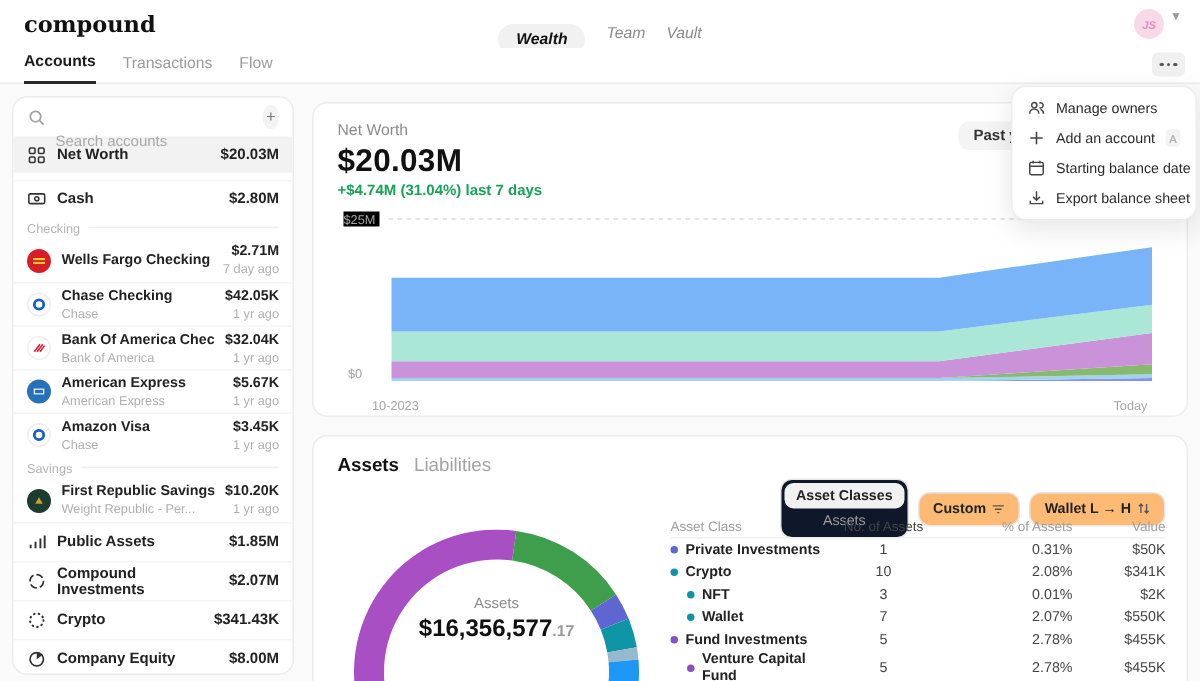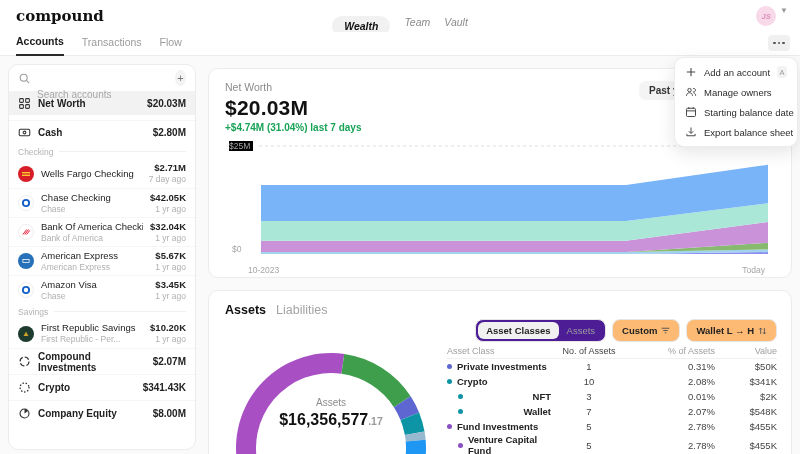--- a/index.html
+++ b/index.html
@@ -31,21 +31,21 @@
   .plus-btn { width:16px; height:16px; border-radius:50%; background:#f3f3f3; color:#777; display:flex; align-items:center; justify-content:center; font-size:11px; cursor:pointer; }
   .srow { display:flex; align-items:center; gap:7px; padding:0 9px; height:24px; cursor:pointer; }
   .srow.active { background:#f2f2f2; }
   .srow .nm { flex:1; font-size:10px; font-weight:600; color:#222; }
   .srow .val { font-size:10px; font-weight:600; color:#222; }
   .spacer { height:5px; }
   .sec-label { display:flex; align-items:center; gap:6px; height:15px; padding:0 9px; font-size:8.5px; color:#b3b3b3; }
   .sec-label::after { content:""; flex:1; border-top:1px solid #efefef; }
   .acct { display:flex; align-items:center; gap:7px; padding:0 9px; height:29px; border-top:1px solid #f5f5f5; cursor:pointer; }
   .acct .mid { flex:1; min-width:0; }
-  .acct .nm { font-size:9.5px; font-weight:400; color:#222; line-height:1.25; white-space:nowrap; overflow:hidden; }
+  .acct .nm { font-size:9.5px; font-weight:700; color:#222; line-height:1.25; white-space:nowrap; overflow:hidden; }
   .acct .sub { font-size:8.5px; color:#b0b0b0; line-height:1.2; white-space:nowrap; overflow:hidden; }
   .acct .right { text-align:right; }
   .acct .val { font-size:9.5px; font-weight:600; color:#222; line-height:1.25; }
   .acct .time { font-size:8.5px; color:#b0b0b0; line-height:1.2; }
   .logo-dot { width:16px; height:16px; border-radius:50%; flex:none; display:flex; align-items:center; justify-content:center; }
   .simple { display:flex; align-items:center; gap:7px; padding:0 9px; height:26px; border-top:1px solid #f5f5f5; cursor:pointer; }
   .simple .nm { flex:1; font-size:10px; font-weight:600; color:#222; }
   .simple .val { font-size:10px; font-weight:600; color:#222; }
   .ic { width:13px; height:13px; flex:none; }
 
@@ -61,37 +61,37 @@
   .ylab-bot { position:absolute; left:7px; top:103px; font-size:8.5px; color:#a5a5a5; }
   .xlab-l { position:absolute; left:23px; top:124px; font-size:8.5px; color:#a5a5a5; }
   .xlab-r { position:absolute; right:10px; top:124px; font-size:8.5px; color:#a5a5a5; }
 
   
   .as-card { position:absolute; left:208px; top:290px; width:584px; height:200px; background:#fff; border:1px solid #ececec; border-radius:10px; }
   .as-tabs { position:absolute; left:16px; top:12px; display:flex; gap:10px; align-items:baseline; }
   .as-tab-active { font-size:12.5px; font-weight:700; color:#111; cursor:pointer; }
   .as-tab { font-size:12.5px; font-weight:500; color:#a3a3a3; cursor:pointer; }
   .controls { position:absolute; right:14px; top:28px; display:flex; gap:6px; align-items:center; }
-  .seg { display:flex; align-items:center; border:1px solid #e6e6e6; border-radius:8px; background:#4c1d95; padding:2px; }
+  .seg { display:flex; align-items:center; border:1px solid #e6e6e6; border-radius:8px; background:#0f172a; padding:2px;flex-direction:column; }
   .seg .on { background:#f1f1f1; border-radius:6px; padding:3px 8px; font-size:9.5px; font-weight:600; color:#222; cursor:pointer; }
   .seg .off { padding:3px 8px; font-size:9.5px; font-weight:500; color:#9e9e9e; cursor:pointer; }
   .ctl-btn { display:flex; align-items:center; gap:4px; border:1px solid #e6e6e6; border-radius:8px; background:#fdba74; padding:5px 9px; font-size:9.5px; font-weight:600; color:#222; cursor:pointer; }
   .donut-wrap { position:absolute; left:27px; top:62px; width:190px; height:190px; }
   .donut-label { position:absolute; left:22px; top:106px; width:200px; text-align:center; font-size:10px; color:#8c8c8c; }
   .donut-value { position:absolute; left:12px; top:120px; width:220px; text-align:center; font-size:16px; font-weight:700; color:#111; }
   .donut-value .cents { font-size:10.5px; font-weight:600; color:#9a9a9a; }
   .atable { position:absolute; left:238px; right:14px; top:52px; }
   .trow { display:grid; grid-template-columns:1fr 76px 88px 62px; align-items:center; height:15px; font-size:9.5px; }
   .trow.head { color:#9e9e9e; font-size:9px; font-weight:500; border-bottom:1px solid #f0f0f0; height:16px; }
   .trow .c2 { text-align:center; color:#444; }
   .trow .c3, .trow .c4 { text-align:right; color:#444; }
   .trow.head .c3, .trow.head .c4 { color:#9e9e9e; }
   .cell-name { display:flex; align-items:center; gap:5px; font-weight:600; color:#222; }
   .cell-name .dot { width:5px; height:5px; border-radius:50%; flex:none; }
-  .trow.indent .cell-name { padding-left:11px;justify-content:space-between; }
+  .trow.indent .cell-name { padding-left:11px; }
 
   
   .menu { position:absolute; left:674px; top:57px; width:124px; background:#fff; border:1px solid #ededed; border-radius:10px; box-shadow:0 6px 18px rgba(0,0,0,.1); padding:4px 0; z-index:50; }
   .mi { display:flex; align-items:center; gap:7px; height:20px; padding:0 10px; cursor:pointer; }
   .mi .ml { flex:1; font-size:9.5px; font-weight:500; color:#2b2b2b; white-space:nowrap; }
   .kbd { width:12px; height:12px; background:#f3f3f3; border-radius:3px; color:#9a9a9a; font-size:7.5px; display:flex; align-items:center; justify-content:center; }
   .mic { width:12px; height:12px; flex:none; }
 </style>
 </head>
 <body>
@@ -245,28 +245,40 @@
   <div class="sec-label">Savings</div>
 
   <div class="acct" style="border-top:none;">
     <span class="logo-dot" style="background:#1d3b2e;">
         <svg width="10" height="10" viewBox="0 0 16 16">
           <path d="M4 11 L8 4 L12 11 Z" fill="#c9a227"></path>
         </svg>
       </span>
     <div class="mid">
         <div class="nm">First Republic Savings</div>
-        <div class="sub">First Republic - Per...</div>
+        <div class="sub">Weight Republic - Per...</div>
       </div>
     <div class="right">
         <div class="val">$10.20K</div>
         <div class="time">1 yr ago</div>
       </div>
   </div>
 
+  <div class="simple">
+    <svg class="ic" viewBox="0 0 16 16">
+        <g stroke="#333" stroke-width="1.6">
+          <line x1="3" y1="13" x2="3" y2="10"></line>
+          <line x1="7" y1="13" x2="7" y2="7.5"></line>
+          <line x1="11" y1="13" x2="11" y2="5"></line>
+          <line x1="14.5" y1="13" x2="14.5" y2="2.5"></line>
+        </g>
+      </svg>
+    <span class="nm">Public Assets</span>
+    <span class="val">$1.85M</span>
+  </div>
 
   <div class="simple">
     <svg class="ic" viewBox="0 0 16 16">
         <circle cx="8" cy="8" r="5.5" fill="none" stroke="#333" stroke-width="1.4" stroke-dasharray="6 2.5"></circle>
       </svg>
     <span class="nm">Compound Investments</span>
     <span class="val">$2.07M</span>
   </div>
 
   <div class="simple">
@@ -388,21 +400,21 @@
       <span class="c3">0.01%</span>
       <span class="c4">$2K</span>
     </div>
     <div class="trow indent">
       <span class="cell-name">
           <i class="dot" style="background: rgb(14, 149, 165);"></i>
           <span>Wallet</span>
         </span>
       <span class="c2">7</span>
       <span class="c3">2.07%</span>
-      <span class="c4">$548K</span>
+      <span class="c4">$550K</span>
     </div>
     <div class="trow">
       <span class="cell-name">
           <i class="dot" style="background: rgb(138, 79, 196);"></i>
           <span>Fund Investments</span>
         </span>
       <span class="c2">5</span>
       <span class="c3">2.78%</span>
       <span class="c4">$455K</span>
     </div>
@@ -412,40 +424,40 @@
           <span>Venture Capital Fund</span>
         </span>
       <span class="c2">5</span>
       <span class="c3">2.78%</span>
       <span class="c4">$455K</span>
     </div>
   </div>
 </div>
 
 <div class="menu">
-  <div class="mi">
-    <svg class="mic" viewBox="0 0 16 16">
-        <path d="M8 2.5 V13.5 M2.5 8 H13.5" stroke="#444" stroke-width="1.4"></path>
-      </svg>
-    <span class="ml">Add an account</span>
-    <span class="kbd">A</span>
-  </div>
   <div class="mi">
     <svg class="mic" viewBox="0 0 16 16">
         <g fill="none" stroke="#444" stroke-width="1.3">
           <circle cx="6" cy="5.5" r="2.3"></circle>
           <path d="M2 13 c0-2.5 1.8-4 4-4 s4 1.5 4 4"></path>
           <path d="M10.5 3.6 a2.3 2.3 0 1 1 0 4"></path>
           <path d="M11.5 9.2 c1.7.4 2.7 1.8 2.7 3.8"></path>
         </g>
       </svg>
     <span class="ml">Manage owners</span>
   </div>
   <div class="mi">
     <svg class="mic" viewBox="0 0 16 16">
+        <path d="M8 2.5 V13.5 M2.5 8 H13.5" stroke="#444" stroke-width="1.4"></path>
+      </svg>
+    <span class="ml">Add an account</span>
+    <span class="kbd">A</span>
+  </div>
+  <div class="mi">
+    <svg class="mic" viewBox="0 0 16 16">
         <g fill="none" stroke="#444" stroke-width="1.3">
           <rect x="2" y="3" width="12" height="11" rx="1.5"></rect>
           <line x1="2" y1="6.5" x2="14" y2="6.5"></line>
           <line x1="5" y1="1.5" x2="5" y2="4"></line>
           <line x1="11" y1="1.5" x2="11" y2="4"></line>
         </g>
       </svg>
     <span class="ml">Starting balance date</span>
   </div>
   <div class="mi">

